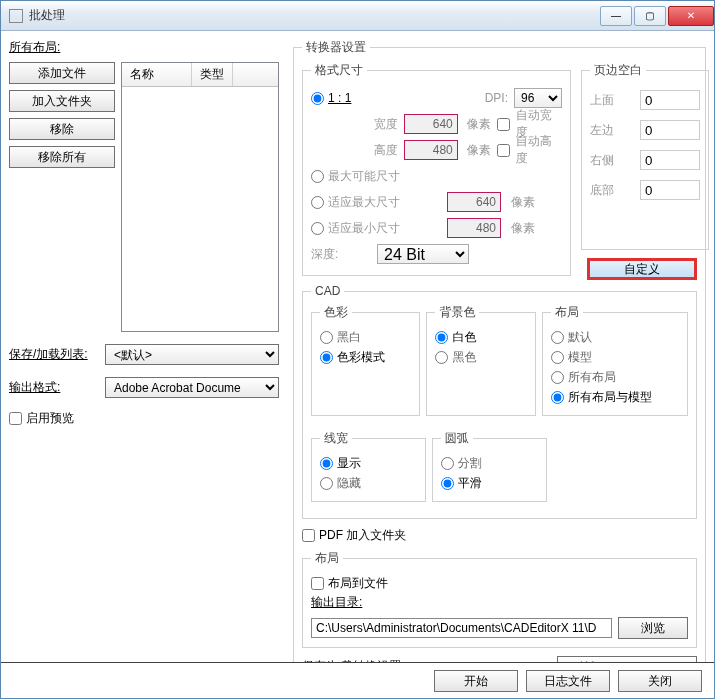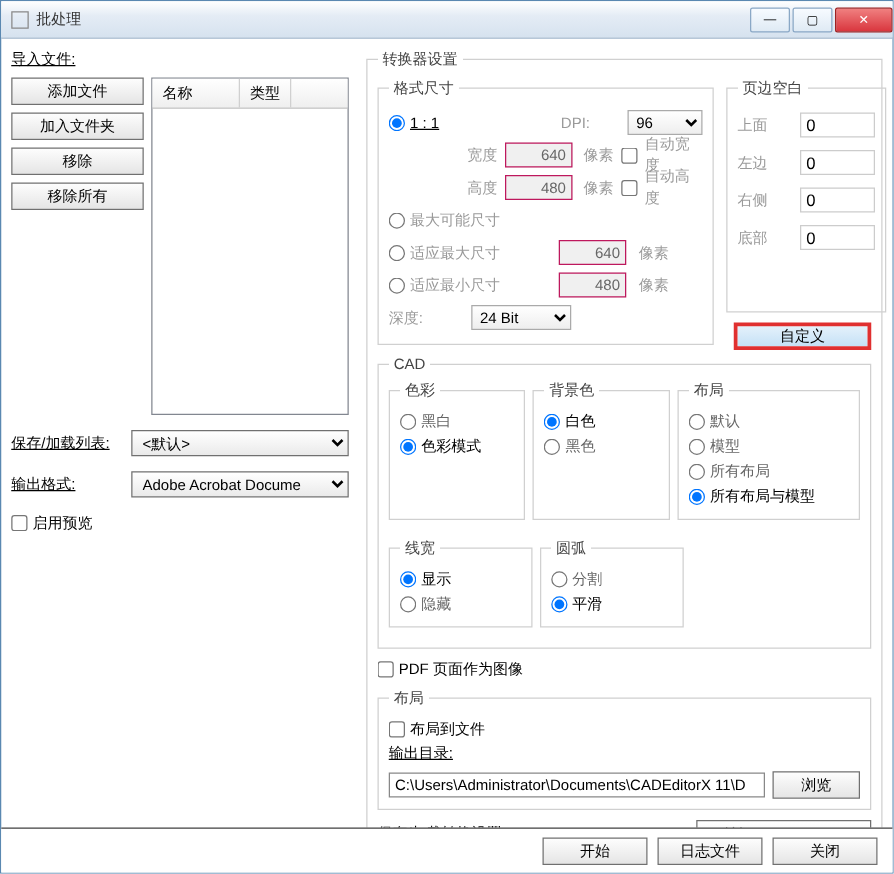--- a/index.html
+++ b/index.html
@@ -63,41 +63,41 @@
   
   .outdir { display: flex; gap: 6px; align-items: center; margin-top: 4px; }
   .outdir input { flex: 1; height: 20px; border: 1px solid #888; padding: 0 4px; background: #fff; font-size: 12px; }
   
   .savesettings { display: flex; align-items: center; margin-top: 8px; gap: 8px; }
   
   .footer { position: absolute; bottom: 0; left: 0; right: 0; border-top: 1px solid #404040; height: 36px; display: flex; justify-content: flex-end; align-items: center; gap: 8px; padding: 0 12px; background: #fff; }
   .footer .btn { width: 84px; }
   
   input[type=radio], input[type=checkbox] { margin: 0; }
-  .dpi-combo { width: 60px; height: 20px; border: 1px solid #aaa; background: linear-gradient(#fff,#eee); padding: 0 2px; font-size: 12px; margin-left: 24px; }
-  .depth-combo { width: 80px; height: 20px; border: 1px solid #aaa; background: linear-gradient(#fff,#eee); padding: 0 2px; font-size: 12px; }
+  .dpi-combo { width: 48px; height: 20px; border: 1px solid #aaa; background: linear-gradient(#fff,#eee); padding: 0 2px; font-size: 12px; }
+  .depth-combo { width: 92px; height: 20px; border: 1px solid #aaa; background: linear-gradient(#fff,#eee); padding: 0 2px; font-size: 16px; }
 </style>
 </head>
 <body>
 
 <div class="window">
   <div class="titlebar">
     <span class="icon"></span>
     <span class="title">批处理</span>
     <div class="ctrls">
       <div class="ctrl">—</div>
       <div class="ctrl">▢</div>
       <div class="ctrl close">✕</div>
     </div>
   </div>
 
   <div class="content">
 
     <div class="left">
-      <span class="lbl underline">导入文件:</span>
+      <span class="lbl underline">所有布局:</span>
       <div class="toprow">
         <div class="btns">
           <div class="btn">添加文件</div>
           <div class="btn">加入文件夹</div>
           <div class="btn">移除</div>
           <div class="btn">移除所有</div>
         </div>
         <div class="list">
           <div class="list-header">
             <span>名称</span>
@@ -281,21 +281,21 @@
                   <input type="radio" name="arc" checked="" style="">
                   <span>平滑</span>
                 </div>
             </fieldset>
             <div style="flex:1.4"></div>
           </div>
         </fieldset>
 
         <div class="chk" style="margin:6px 0">
           <input type="checkbox" style="">
-          <span>PDF 页面作为图像</span>
+          <span>PDF 加入文件夹</span>
         </div>
 
         <fieldset>
           <legend>布局</legend>
           <div class="chk" style="margin:2px 0">
             <input type="checkbox" style="">
             <span>布局到文件</span>
           </div>
           <span class="lbl underline">输出目录:</span>
           <div class="outdir">

